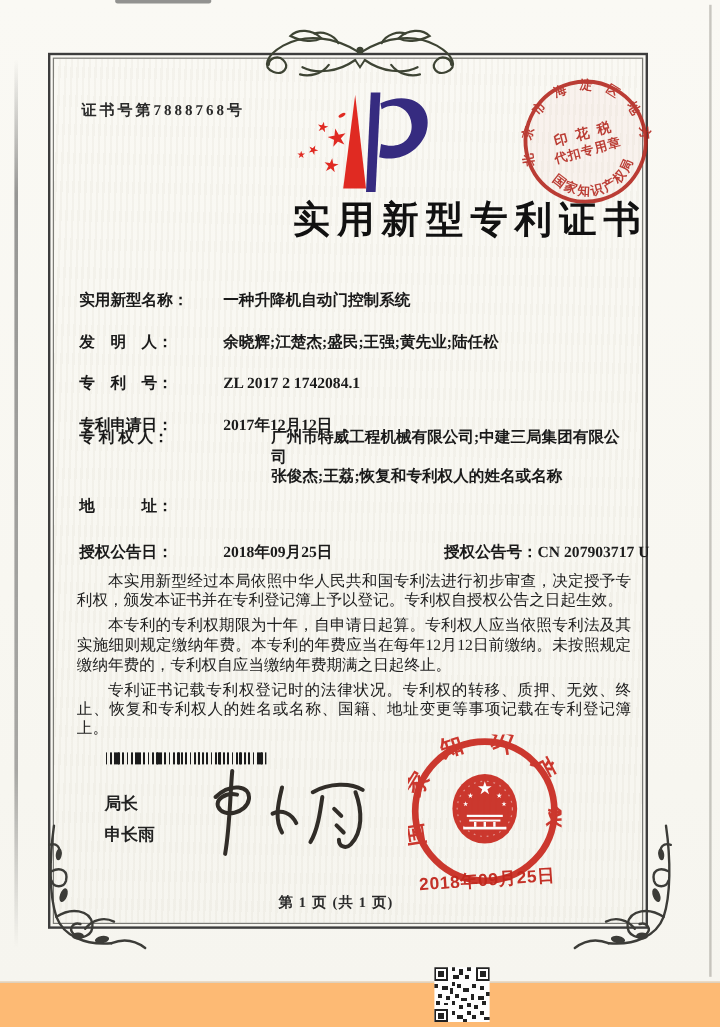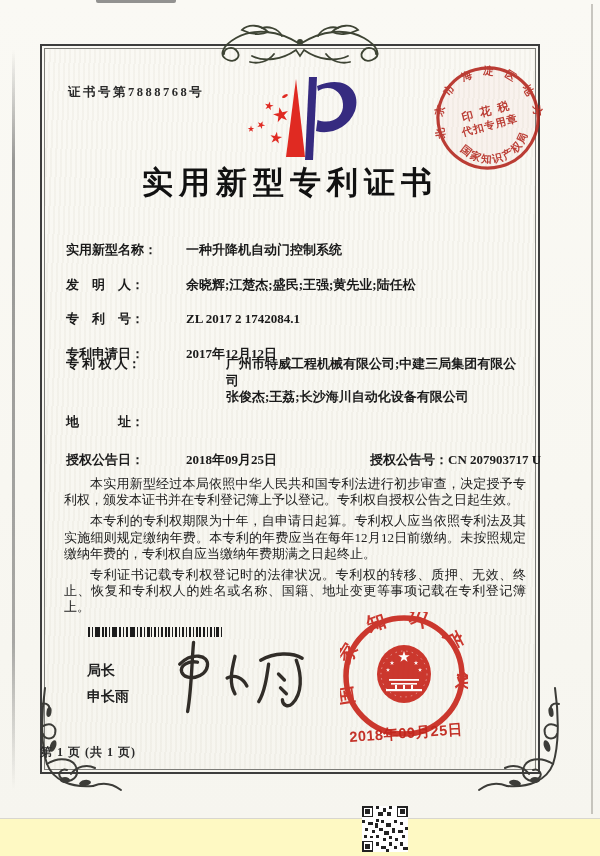--- a/index.html
+++ b/index.html
@@ -1,18 +1,18 @@
 <!DOCTYPE html>
 <html><head>
 <meta charset="utf-8">
 <style>
   html,body{margin:0;padding:0;background:#e9e9e9;}
   #canvas{
     position:relative;width:600px;height:856px;margin:0 auto;
-    background:#fef9c3;overflow:hidden;
+    background:#fdba74;overflow:hidden;
     font-family:"Liberation Serif","DejaVu Serif",serif;
     color:#1d1d1d;
   }
   
   .paper{
     position:absolute;left:0;top:0;width:600px;height:818px;
     background:linear-gradient(180deg,#faf9f4 0%,#f8f7f1 60%,#f6f5ef 100%);
     border-bottom:1px solid #d8d6cf;
   }
   .spine-shadow{
@@ -47,21 +47,21 @@
   .corner-flourish.left{left:31px;top:686px;}
   .corner-flourish.right{left:469px;top:686px;transform:scaleX(-1);}
   
   .cert-no{
     position:absolute;left:68px;top:84px;
     font-size:12.5px;font-weight:bold;letter-spacing:2.5px;color:#2a2a2a;
   }
   .logo{position:absolute;left:240px;top:74px;width:122px;height:90px;}
   .tax-stamp{position:absolute;left:432px;top:62px;width:112px;height:112px;opacity:.88;}
   .title{
-    position:absolute;left:40px;top:162px;width:500px;text-align:center;
+    position:absolute;left:40px;top:162px;width:500px;text-align:right;
     font-size:31px;font-weight:bold;letter-spacing:6px;color:#111;
   }
   
   .fields{position:absolute;left:66px;top:0;width:460px;font-size:13px;font-weight:600;}
   .field-row{position:absolute;left:0;width:460px;display:flex;line-height:16.5px;}
   .field-label{flex:0 0 120px;white-space:nowrap;color:#1a1a1a;}
   .field-value{flex:1;color:#1a1a1a;}
   .field-value .vline{display:block;margin-left:40px;}
   .row-grant{display:flex;}
   .grant-pair2{position:absolute;left:279px;top:0;display:flex;white-space:nowrap;margin-left:25px;}
@@ -82,21 +82,21 @@
   .signer div{line-height:26px;}
   .signature{position:absolute;left:158px;top:634px;width:158px;height:85px;}
   .seal{position:absolute;left:340px;top:612px;width:128px;height:128px;}
   .seal-date{
     position:absolute;left:342px;top:724px;width:128px;text-align:center;
     font-size:14.5px;font-weight:bold;color:#c1271d;transform:rotate(-4deg);
     letter-spacing:.5px;opacity:.95;
     font-family:"Liberation Sans","DejaVu Sans",sans-serif;
   }
   .page-number{
-    position:absolute;left:40px;top:744px;width:480px;text-align:left;
+    position:absolute;left:40px;top:744px;width:480px;text-align:center;
     font-size:12px;color:#2a2a2a;letter-spacing:1px;font-weight:600;
   }
   
   .qr{position:absolute;left:362px;top:806px;width:46px;height:46px;}
   .footer-note{
     position:absolute;left:414px;top:822px;
     font-size:15px;font-weight:600;color:#3a3a3a;letter-spacing:2px;
   }
 </style>
 </head>
@@ -216,21 +216,21 @@
       <span class="field-value">ZL 2017 2 1742084.1</span>
     </div>
     <div class="field-row" style="top:346px">
       <span class="field-label">专利申请日：</span>
       <span class="field-value">2017年12月12日</span>
     </div>
     <div class="field-row" style="top:356px">
       <span class="field-label">专 利 权 人：</span>
       <span class="field-value">
           <span class="vline">广州市特威工程机械有限公司;中建三局集团有限公司</span>
-          <span class="vline">张俊杰;王荔;长沙海川自动化设备有限公司</span>
+          <span class="vline">张俊杰;王荔;恢复和专利权人的姓名或名称</span>
         </span>
     </div>
     <div class="field-row" style="top:414px">
       <span class="field-label">地　　　址：</span>
     </div>
     <div class="field-row row-grant" style="top:452px">
       <span class="field-label">授权公告日：</span>
       <span class="field-value">2018年09月25日</span>
       <span class="grant-pair2">
         <span class="field-label" style="flex:none">授权公告号：</span>

